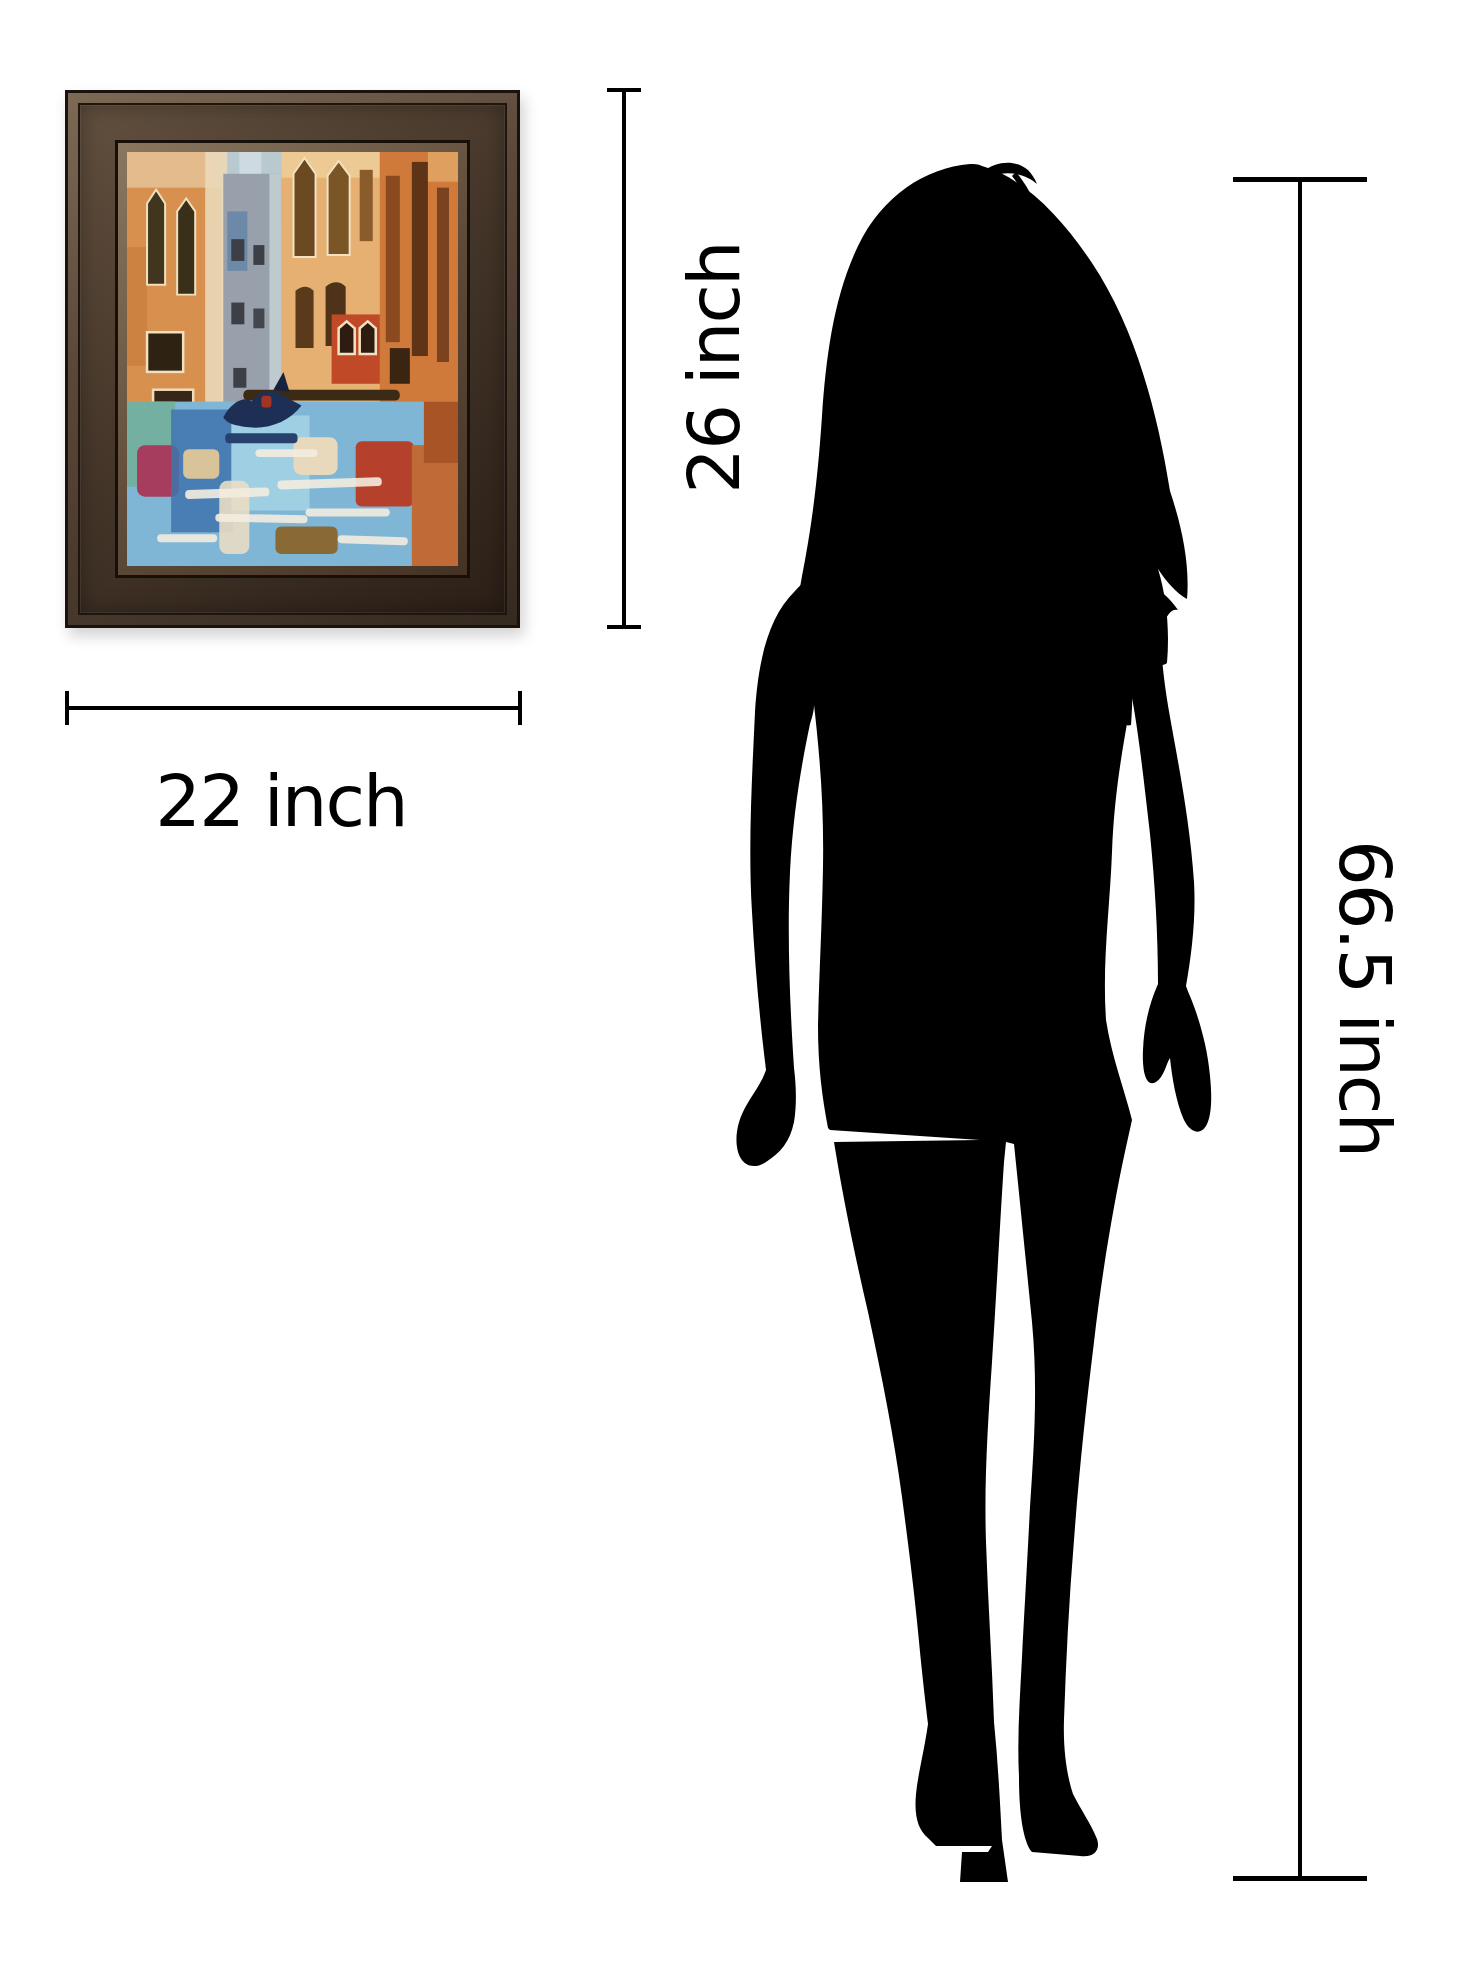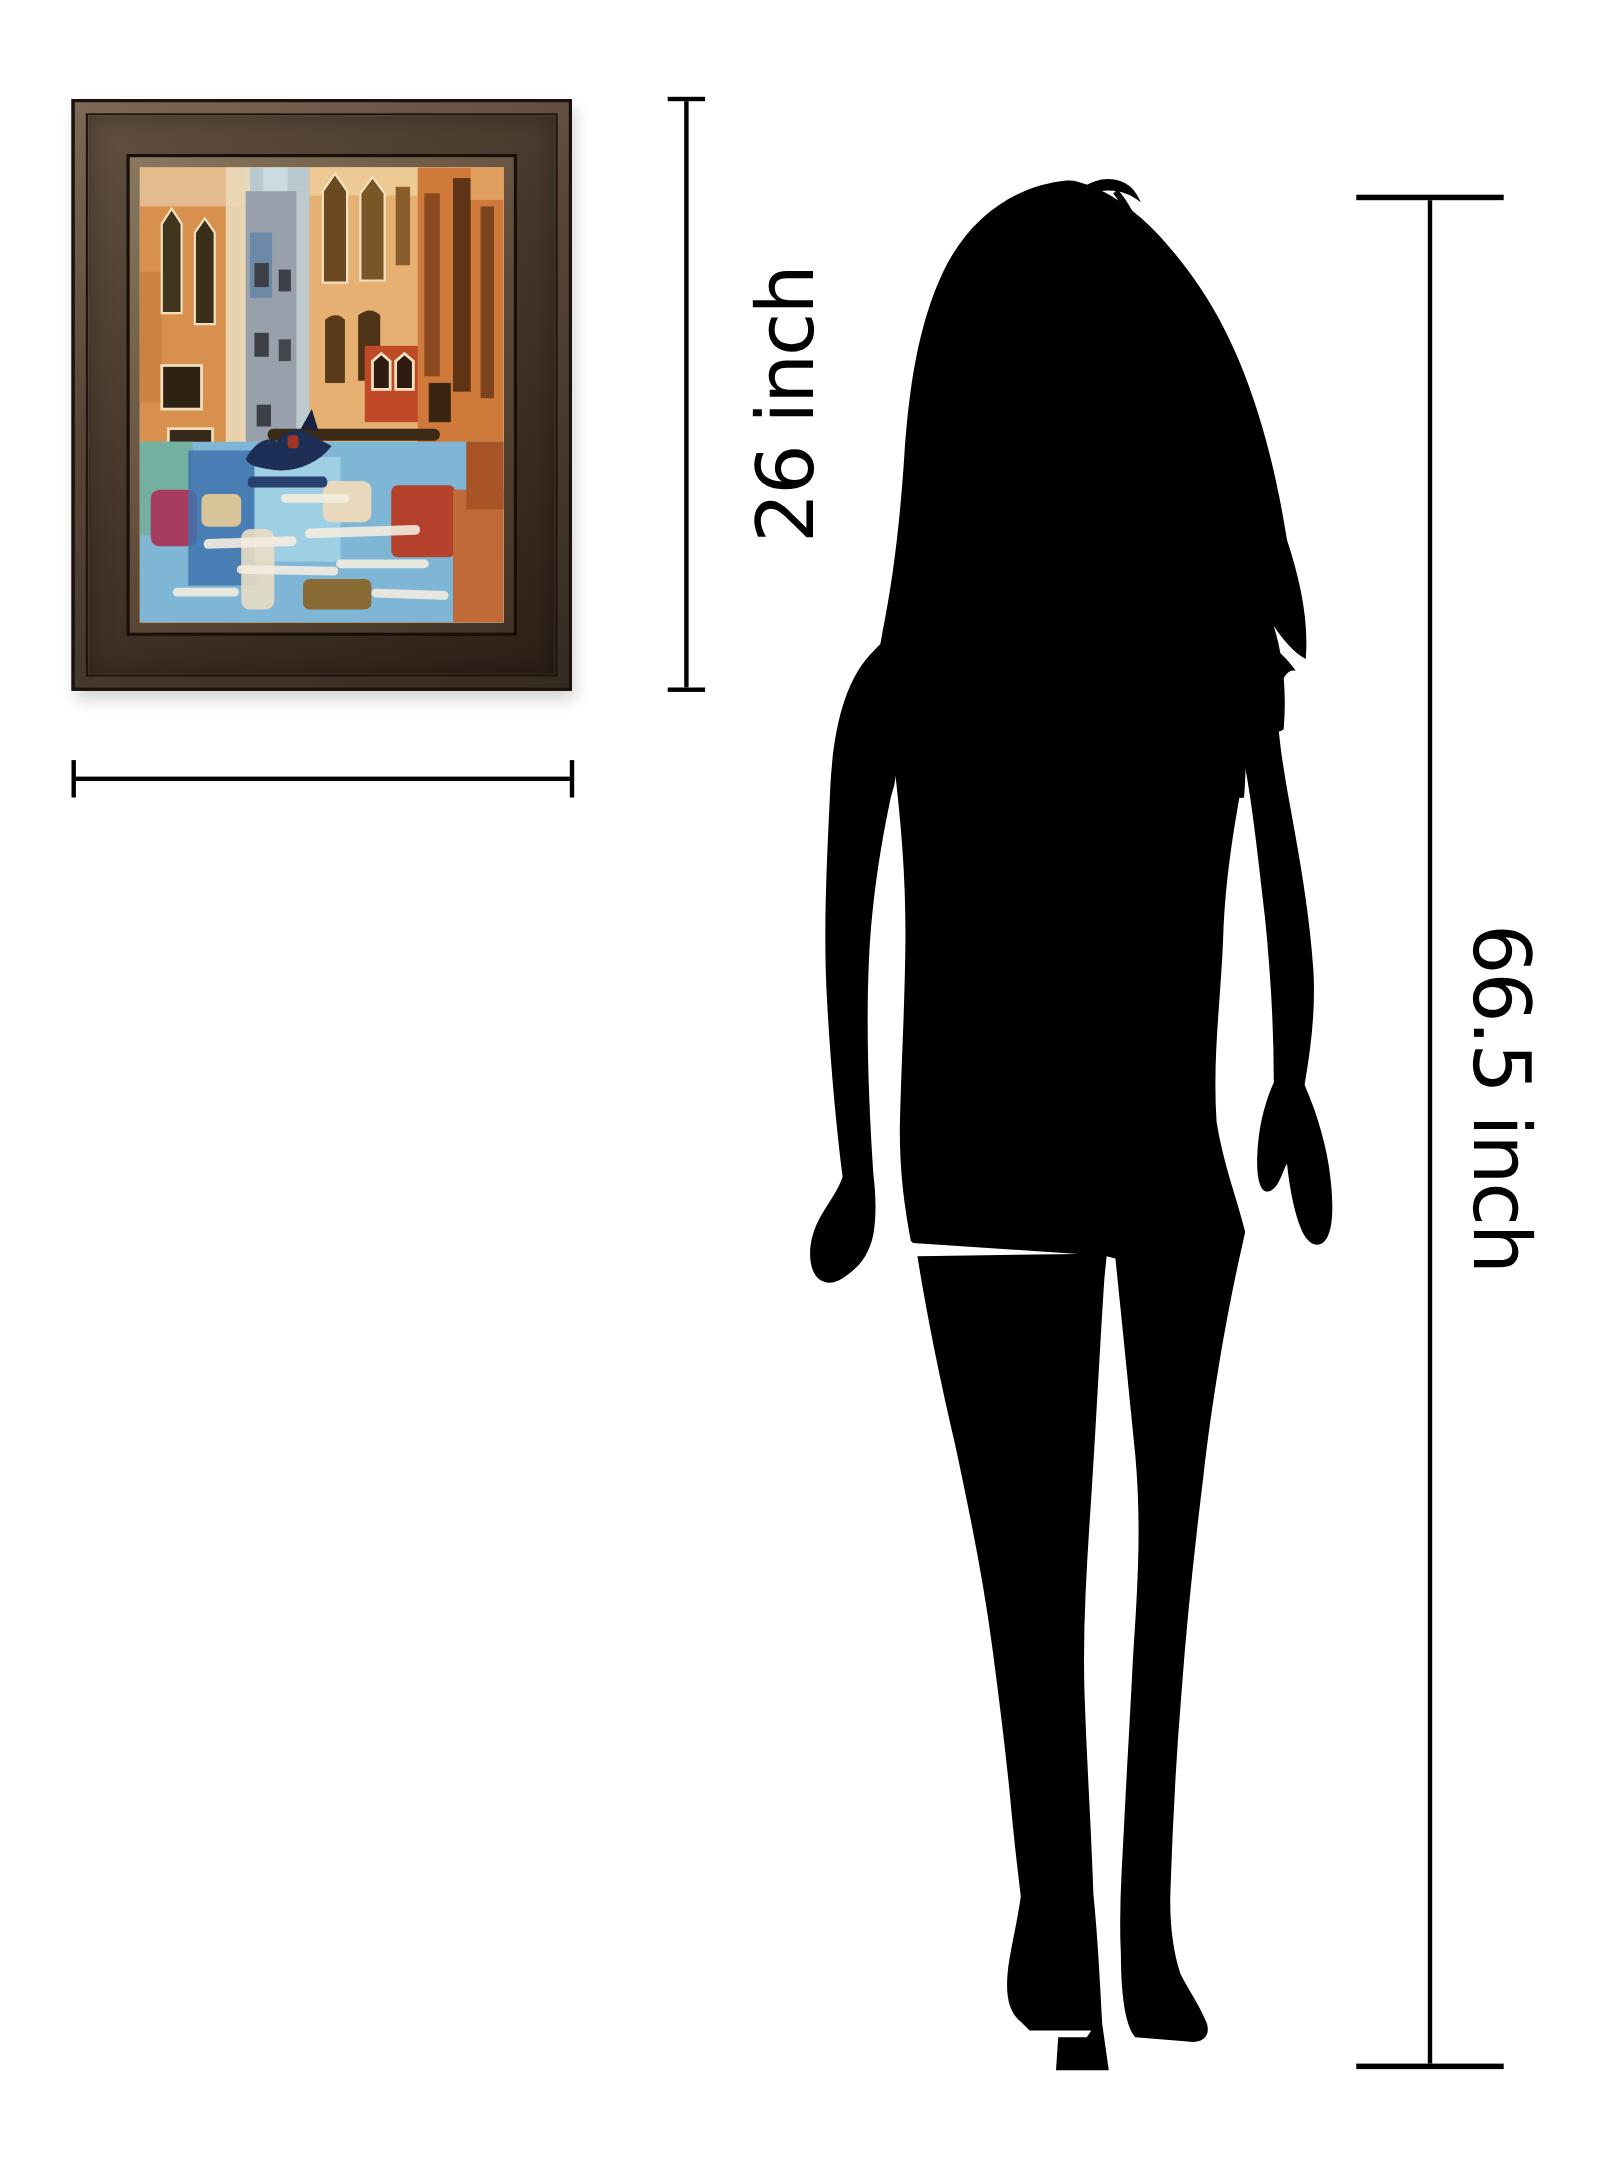--- a/index.html
+++ b/index.html
@@ -162,20 +162,21 @@
     <div class="rod" style="left:15px;top:4px;width:4px;height:533px;"></div>
     <div class="bar" style="left:0;top:537px;width:34px;height:4px;"></div>
   </div>
   <div class="dim-label rot-ccw" style="left:714px;top:368px;">26 inch</div>
 
   <div class="dim" style="left:65px;top:691px;width:457px;height:34px;">
     <div class="bar" style="left:0;top:0;width:4px;height:34px;"></div>
     <div class="rod" style="left:4px;top:15px;width:449px;height:4px;"></div>
     <div class="bar" style="left:453px;top:0;width:4px;height:34px;"></div>
   </div>
+  <div class="dim-label" style="left:281px;top:801px;">22 inch</div>
 
   <div class="silhouette">
     <svg viewBox="0 0 520 1721" preserveAspectRatio="none">
       <g fill="#000000">
 
         <path d="M212,268
           C206,318 196,350 172,372
           C130,394 85,406 65,429
           C38,455 28,500 25,550
           C22,615 18,685 22,750

